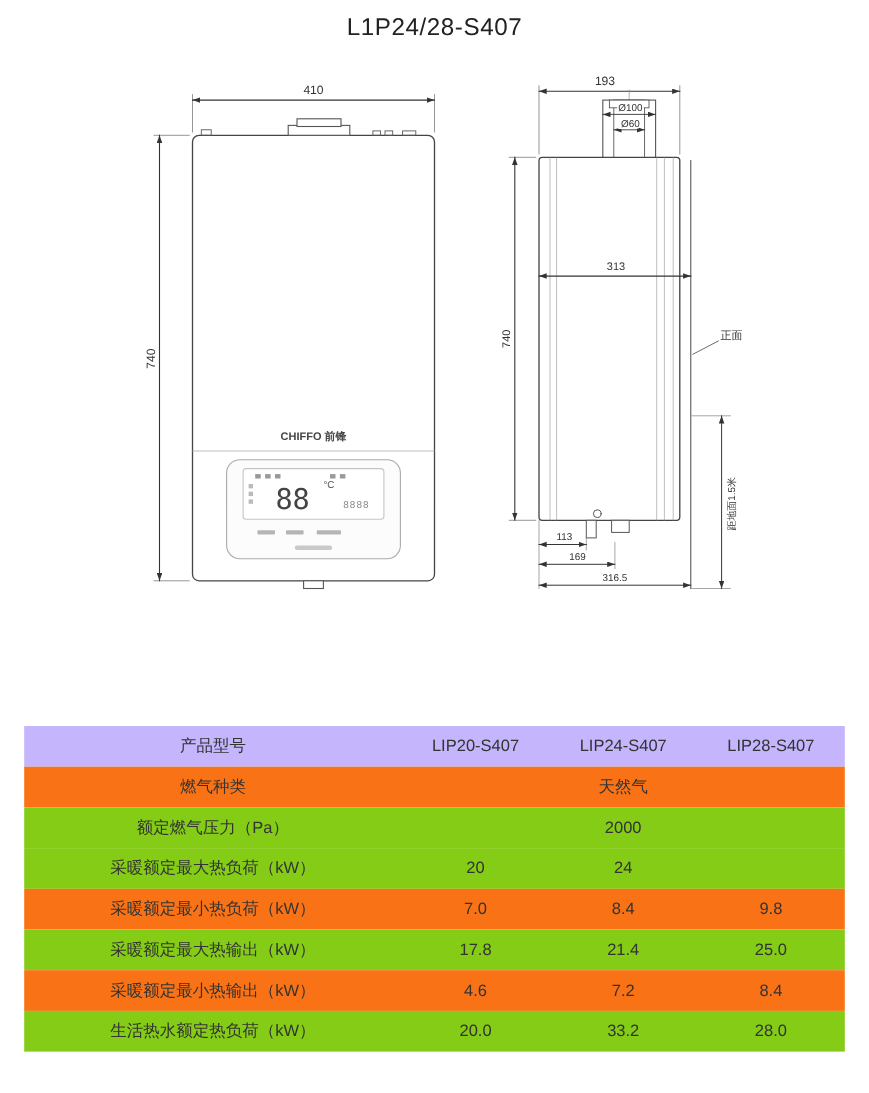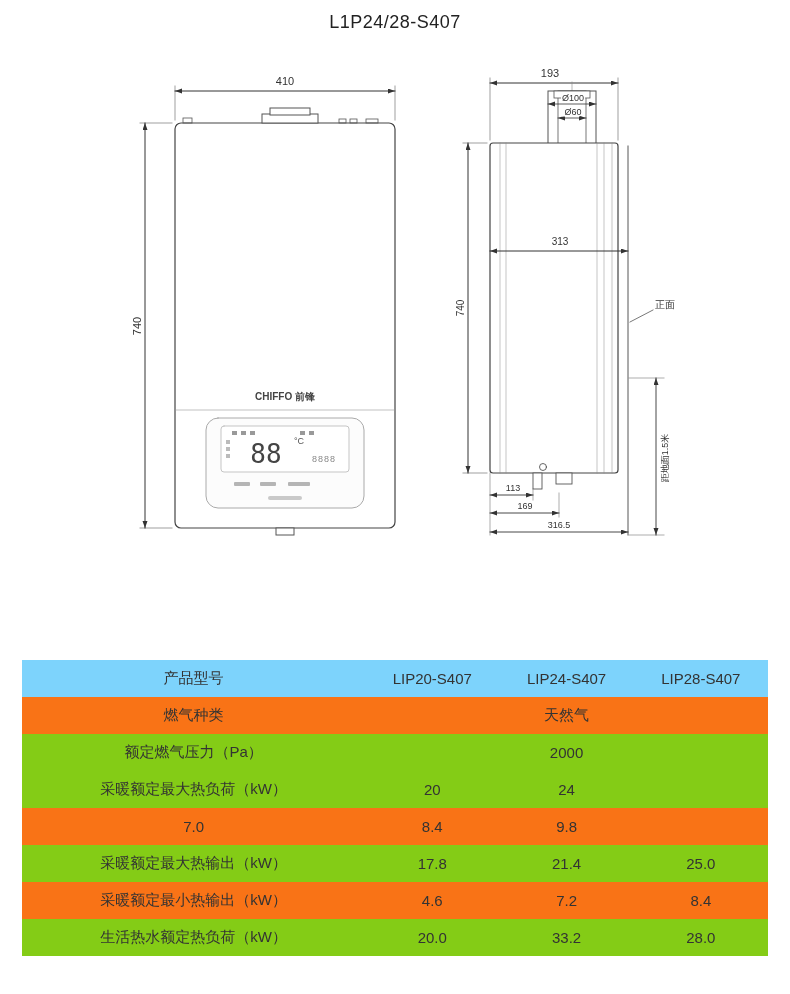--- a/index.html
+++ b/index.html
@@ -4,32 +4,32 @@
 <style>
   * { margin:0; padding:0; box-sizing:border-box; }
   html,body { background:#ffffff; }
   body {
     width:790px; height:994px; overflow:hidden;
     font-family:"Liberation Sans","DejaVu Sans",sans-serif;
     color:#333;
   }
   .title {
     height:48px; padding-top:12px;
-    text-align:center; font-size:18px; font-weight:500; color:#222;
+    text-align:center; font-size:22px; font-weight:500; color:#222;
     letter-spacing:0.5px;
   }
   svg { display:block; }
   .spec-table { margin:52px 22px 0 22px; }
   .row { display:grid; grid-template-columns:46% 18% 18% 18%; height:37px; }
   .cell {
     display:flex; align-items:center; justify-content:center;
     font-size:15px; color:#333; white-space:nowrap;
   }
   .span3 { grid-column:2 / 5; }
-  .bg-header { background:#7dd3fc; }
+  .bg-header { background:#c4b5fd; }
   .bg-gray   { background:#f97316; }
   .bg-white  { background:#84cc16; }
 </style>
 </head>
 <body>
 
 <div class="sheet">
 
   <div class="title">L1P24/28-S407</div>
 
@@ -168,20 +168,21 @@
     </div>
 
 
     <div class="row bg-white">
       <div class="cell">采暖额定最大热负荷（kW）</div>
       <div class="cell">20</div>
       <div class="cell">24</div>
     </div>
 
     <div class="row bg-gray">
+      <div class="cell">采暖额定最小热负荷（kW）</div>
       <div class="cell">7.0</div>
       <div class="cell">8.4</div>
       <div class="cell">9.8</div>
     </div>
 
     <div class="row bg-white">
       <div class="cell">采暖额定最大热输出（kW）</div>
       <div class="cell">17.8</div>
       <div class="cell">21.4</div>
       <div class="cell">25.0</div>

